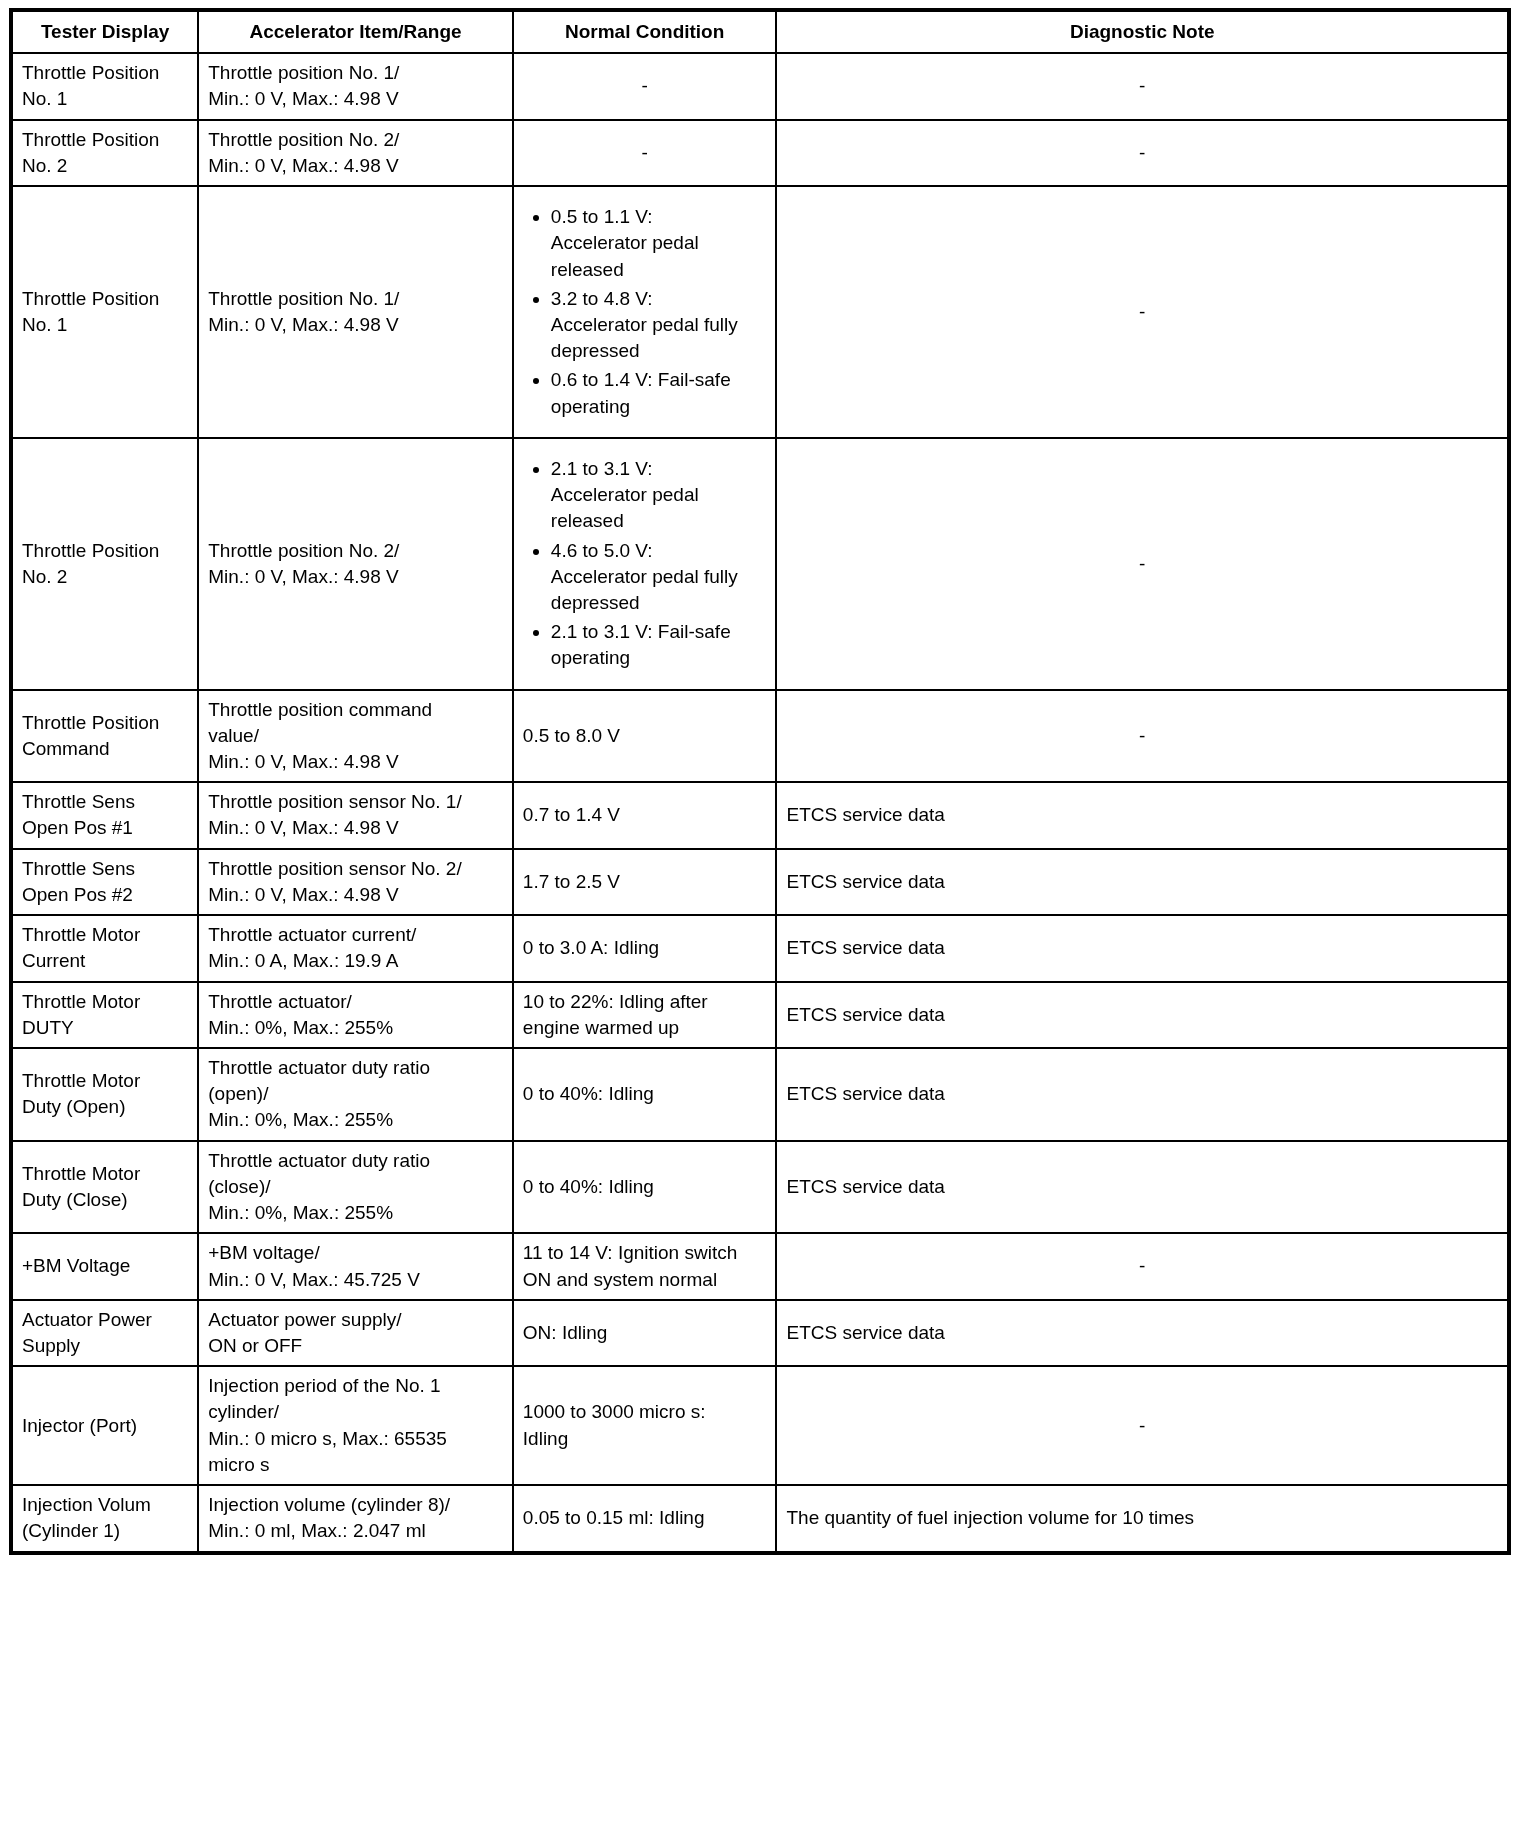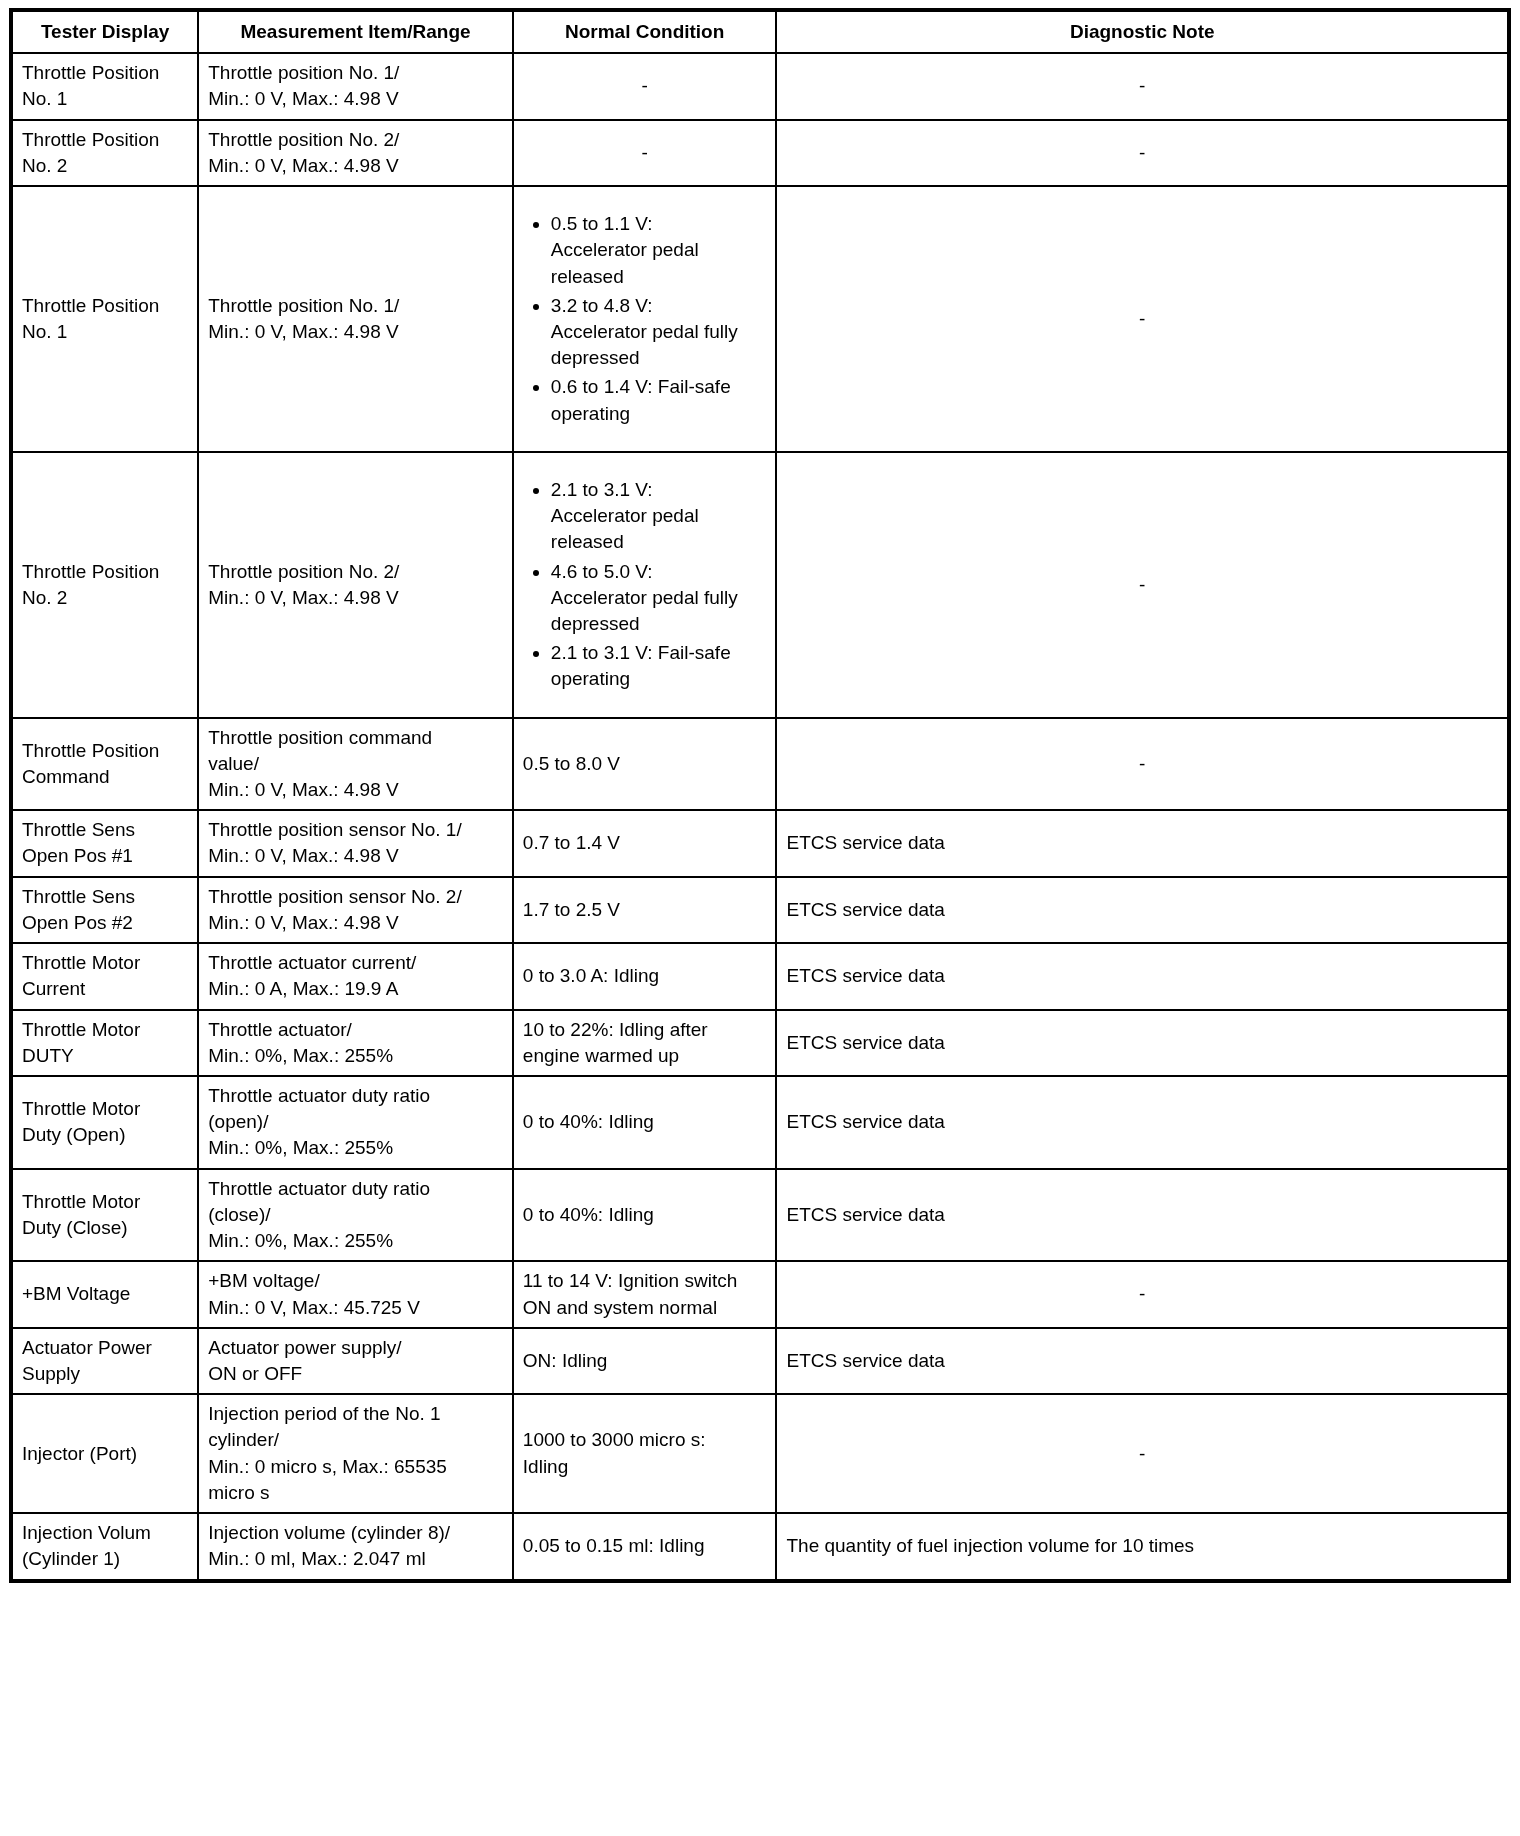--- a/index.html
+++ b/index.html
@@ -35,21 +35,21 @@
   th {
     font-weight: bold;
     text-align: center;
     white-space: normal;
     padding: 7px 4px;
   }
   td.center {
     text-align: center;
   }
   ul.bullets {
-    margin: 18px 0;
+    margin: 11px 0;
     padding-left: 28px;
     white-space: normal;
   }
   ul.bullets li {
     white-space: pre-line;
     margin: 0 0 3px 0;
     list-style-type: disc;
   }
 </style>
 </head>
@@ -59,21 +59,21 @@
   <table class="data-table">
     <colgroup>
       <col style="width:12.5%">
       <col style="width:21%">
       <col style="width:17.6%">
       <col style="width:48.9%">
     </colgroup>
     <thead>
       <tr>
           <th>Tester Display</th>
-          <th>Measurement Item/Range</th>
+          <th>Accelerator Item/Range</th>
           <th>Normal Condition</th>
           <th>Diagnostic Note</th>
         </tr>
     </thead>
     <tbody>
         <tr>
           <td>Throttle Position
 No. 1</td>
           <td>Throttle position No. 1/
 Min.: 0 V, Max.: 4.98 V</td>

